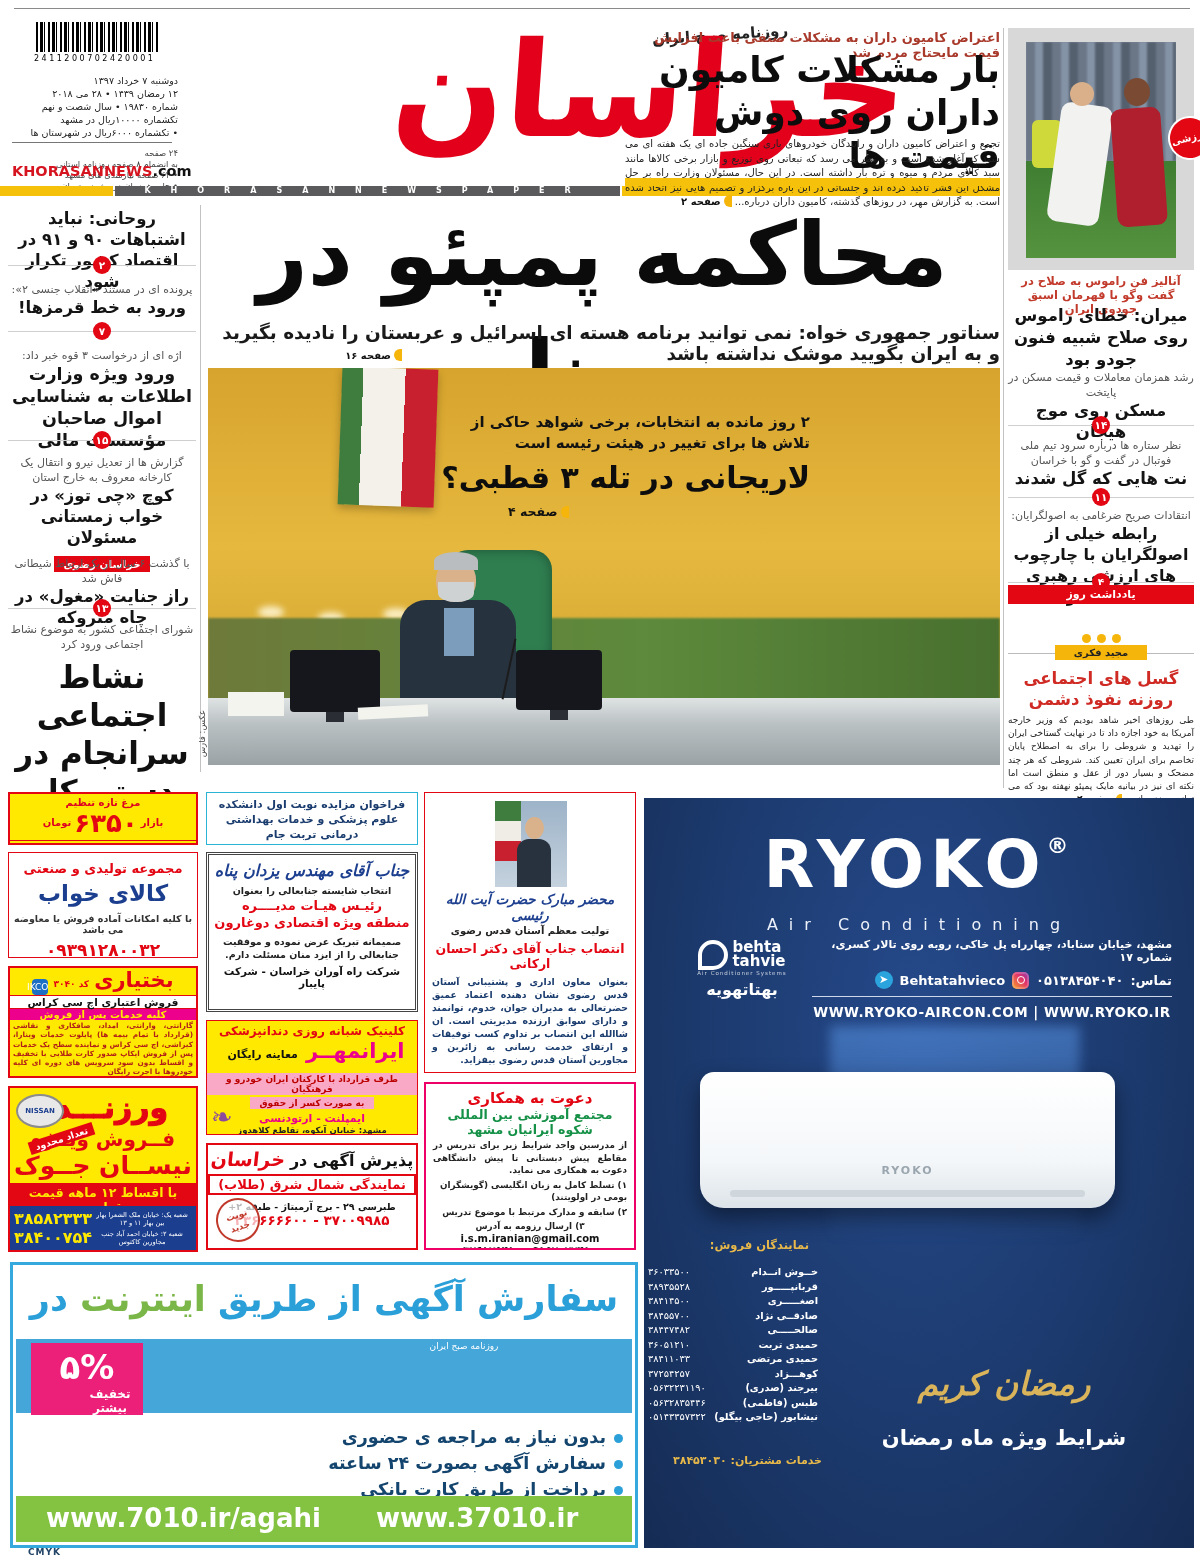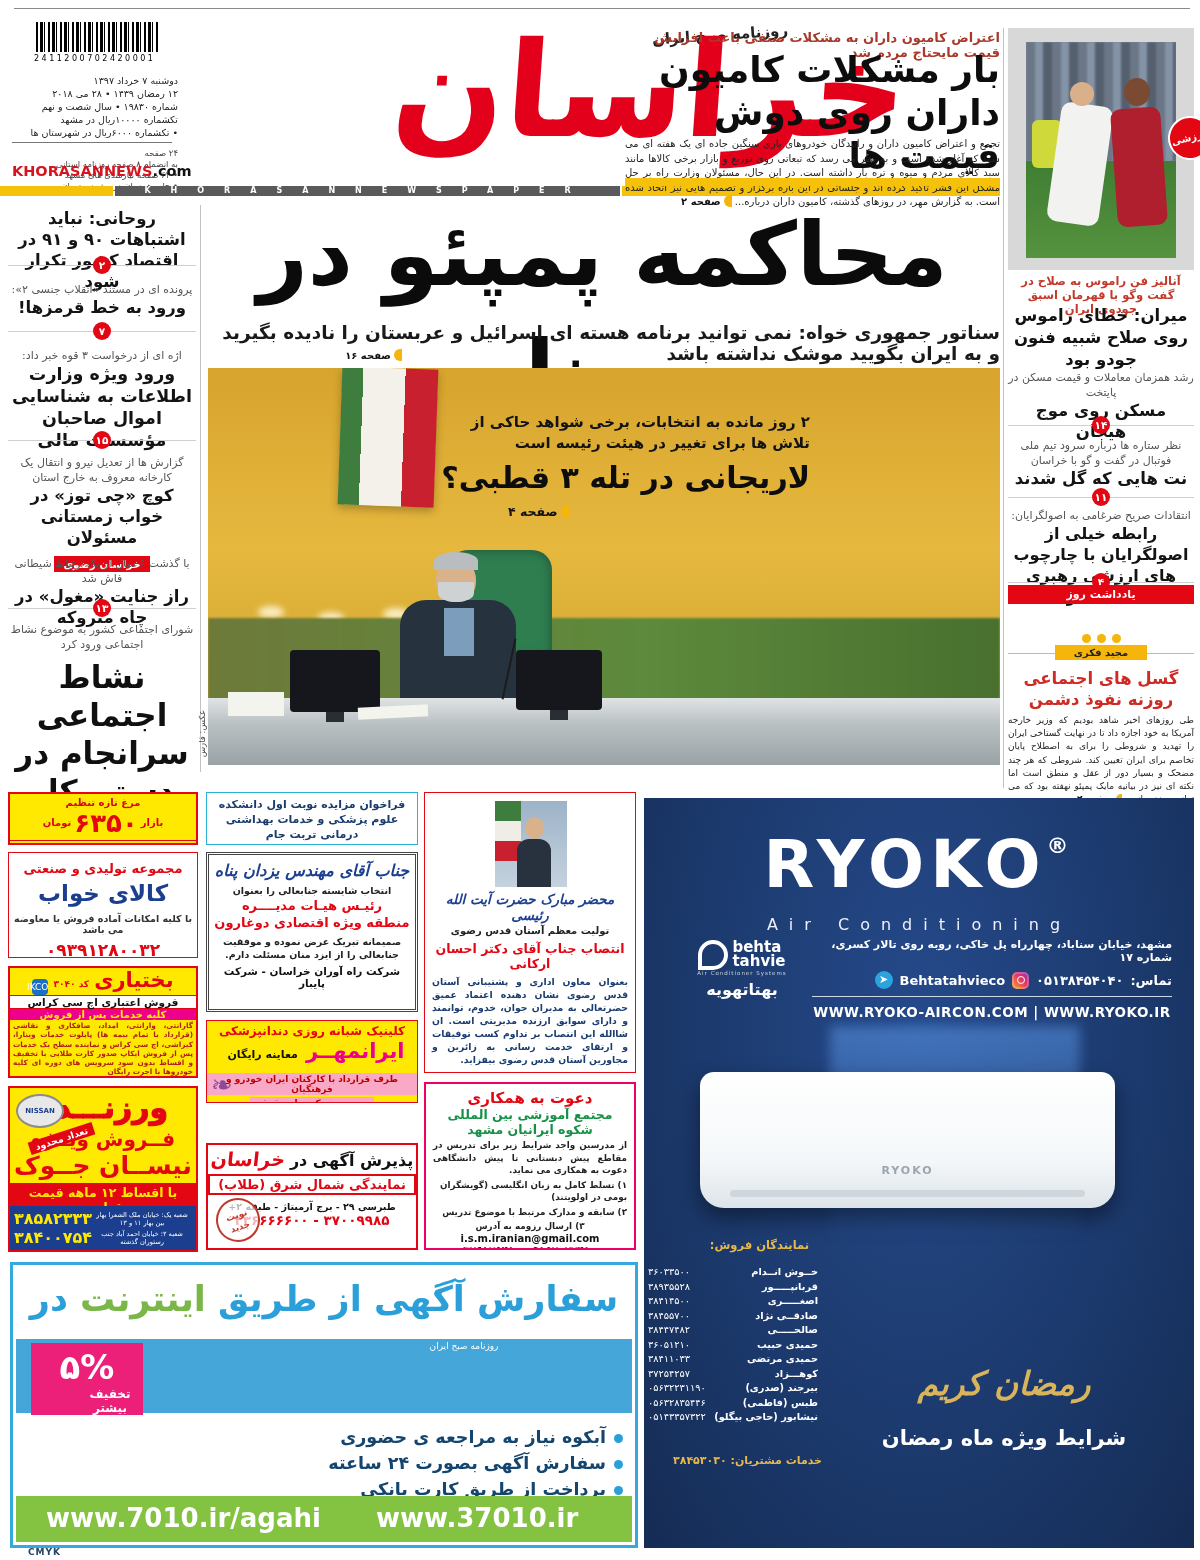--- a/index.html
+++ b/index.html
@@ -120,21 +120,21 @@
   .nis-ph{font-size:16px;font-weight:900;color:#ffe900;direction:ltr;}
   
   .ad-auc{left:206px;top:792px;width:212px;height:53px;background:#fff;border:1.5px solid #2bb3d6;}
   .auc-b{font-size:11px;line-height:15px;font-weight:900;color:#1a3c6e;padding:4px 6px 0;}
   .auc-r{font-size:10px;font-weight:900;color:#111;}
   .ad-yaz{left:206px;top:852px;width:212px;height:160px;background:#fff;border:3px double #444;}
   .yaz-t{font-size:16px;font-weight:900;color:#1d3f8f;font-style:italic;margin-top:6px;}
   .yaz-b{font-size:9.5px;line-height:13px;font-weight:bold;color:#222;margin-top:4px;}
   .yaz-h{font-size:13px;font-weight:900;color:#e30613;line-height:17px;}
   .yaz-s{font-size:10.5px;font-weight:900;color:#111;margin-top:4px;}
-  .ad-irm{left:206px;top:1020px;width:212px;height:83px;background:#ffe900;border:1.5px solid #e30613;}
+  .ad-irm{left:206px;top:1020px;width:212px;height:115px;background:#ffe900;border:1.5px solid #e30613;}
   .irm-l1{font-size:12px;font-weight:900;color:#e30613;margin-top:3px;}
   .irm-brand{font-size:21px;font-weight:900;color:#ec008c;display:inline-block;}
   .irm-note{font-size:11px;font-weight:900;color:#111;display:inline-block;margin:10px 8px;}
   .irm-band{background:#f9a8c5;color:#b00;font-size:9px;font-weight:900;margin-top:2px;padding:1px 2px;}
   .irm-srv{font-size:11px;font-weight:900;color:#ec008c;margin-top:3px;}
   .irm-ad{font-size:8.5px;font-weight:bold;color:#222;}
   .irm-ph{font-size:10px;font-weight:900;color:#111;}
   .irm-flor{position:absolute;left:4px;bottom:2px;font-size:26px;color:#8c4a9e;}
   .ad-paz{left:206px;top:1143px;width:212px;height:107px;background:#fff;border:2px solid #e30613;}
   .paz-t{font-size:16px;font-weight:900;color:#111;display:inline-block;margin-top:6px;}
@@ -381,21 +381,21 @@
   <div class="nis-note">تعداد محدود</div>
   <div class="nis-l1">فــروش ویــژه</div>
   <div class="nis-l2">نیســان جــوک</div>
   <div class="nis-l3">با اقساط ۱۲ ماهه قیمت قطعی</div>
   <div class="nis-f">
     <div class="row">
         <span class="nis-addr">شعبه یک: خیابان ملک الشعرا بهار بین بهار ۱۱ و ۱۳</span>
         <span class="nis-ph">۳۸۵۸۲۳۳۳</span>
       </div>
     <div class="row">
-        <span class="nis-addr">شعبه ۲: خیابان احمد آباد جنب رستوران گذشته</span>
+        <span class="nis-addr">شعبه ۲: خیابان احمد آباد جنب مجاورین کاکتوس</span>
         <span class="nis-ph">۳۸۴۰۰۷۵۴</span>
       </div>
   </div>
 </div>
 
 <div class="abs ad ad-auc rtl ctr">
   <div class="auc-b">فراخوان مزایده نوبت اول دانشکده علوم پزشکی و خدمات بهداشتی درمانی تربت جام</div>
   <div class="auc-r">شرح در صفحه ۶</div>
 </div>
 
@@ -495,21 +495,21 @@
       </div>
     <div class="d-row">
         <span class="d-name">صادقــی نژاد</span>
         <span class="d-phone">۳۸۴۵۵۷۰۰</span>
       </div>
     <div class="d-row">
         <span class="d-name">صالحـــــی</span>
         <span class="d-phone">۳۸۴۴۷۴۸۲</span>
       </div>
     <div class="d-row">
-        <span class="d-name">حمیدی حبیب</span>
+        <span class="d-name">حمیدی تربت</span>
         <span class="d-phone">۳۶۰۵۱۲۱۰</span>
       </div>
     <div class="d-row">
         <span class="d-name">حمیدی مرتضی</span>
         <span class="d-phone">۳۸۴۱۱۰۳۳</span>
       </div>
     <div class="d-row">
         <span class="d-name">کوهـــزاد</span>
         <span class="d-phone">۳۷۲۵۴۲۵۷</span>
       </div>
@@ -534,21 +534,21 @@
 <div class="abs ad iad">
   <div class="iad-h"><span class="bl">سفارش آگهی از طریق </span><span class="gr">اینترنت</span><span class="bl"> در</span></div>
   <div class="iad-band">
     <div class="iad-btag rtl">روزنامه صبح ایران</div>
   </div>
   <div class="iad-disc">
     <div class="iad-d1">۵%</div>
     <div class="iad-d2">تخفیف بیشتر</div>
   </div>
   <div class="iad-bullets">
-    <div class="bl-row"><span class="dot"></span><span>آبکوه نیاز به مراجعه ی حضوری</span></div>
+    <div class="bl-row"><span class="dot"></span><span>بدون نیاز به مراجعه ی حضوری</span></div>
     <div class="bl-row"><span class="dot"></span><span>سفارش آگهی بصورت ۲۴ ساعته</span></div>
     <div class="bl-row"><span class="dot"></span><span>پرداخت از طریق کارت بانکی</span></div>
   </div>
   <div class="iad-green">
     <span class="iad-u1">www.7010.ir/agahi</span>
     <span class="iad-u2">www.37010.ir</span>
   </div>
 </div>
 
 <div class="abs cmyk">CMYK</div>

